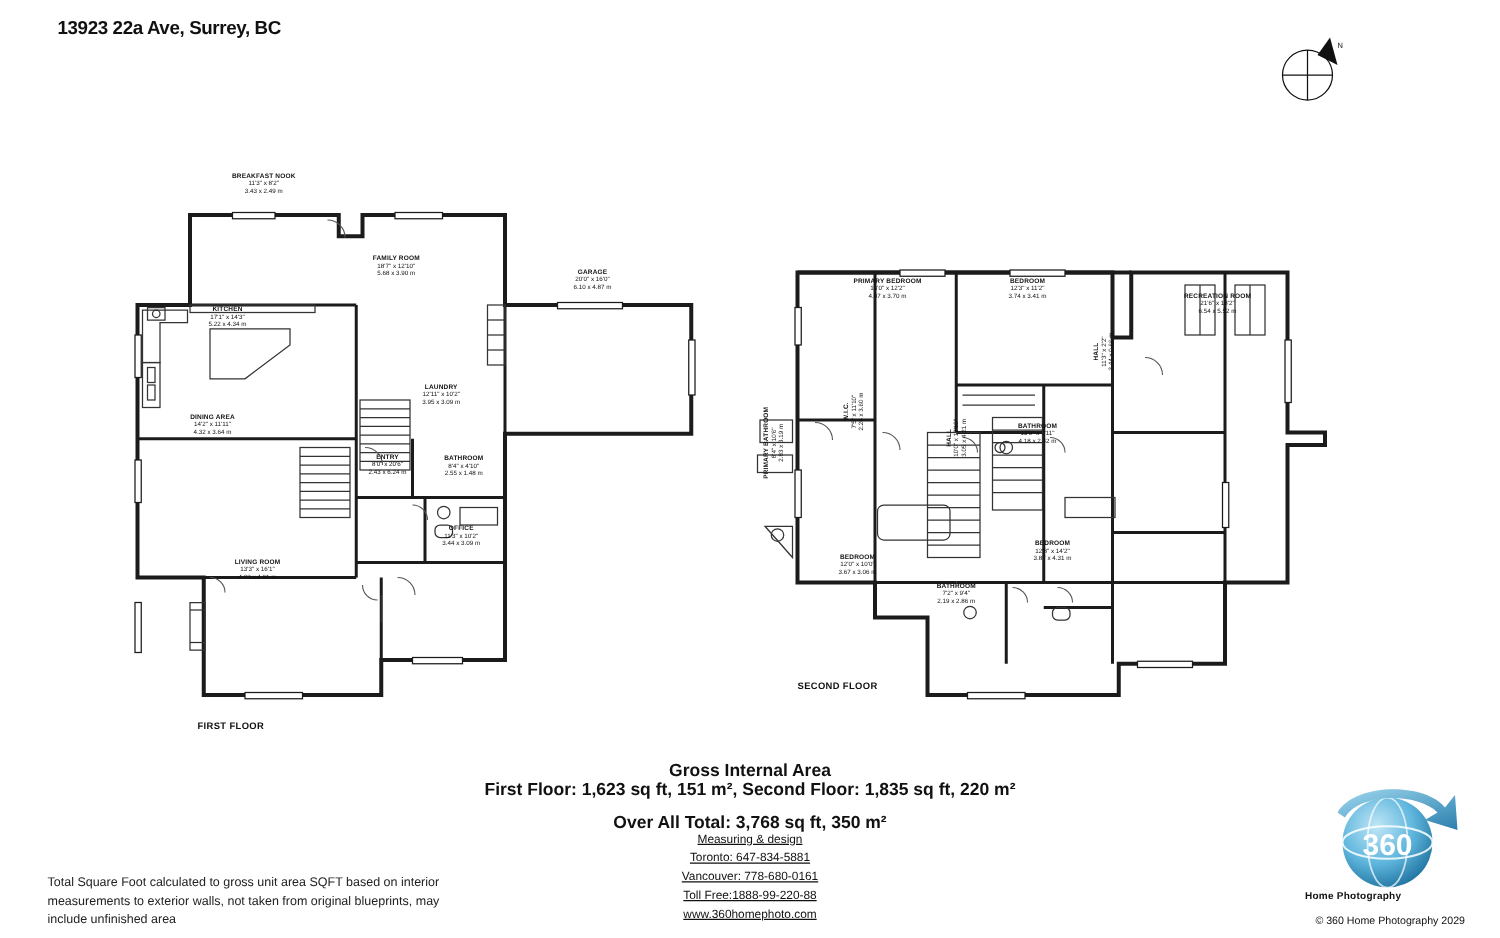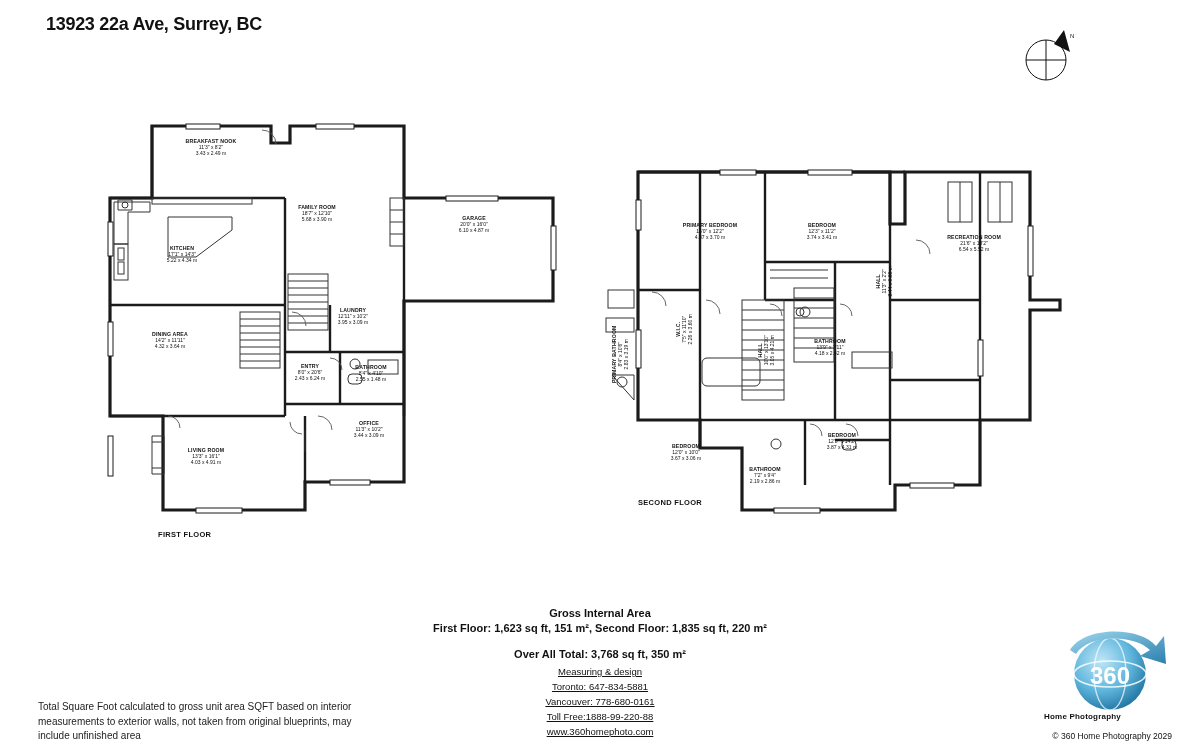--- a/index.html
+++ b/index.html
@@ -9,29 +9,29 @@
     background: #ffffff;
     font-family: "Liberation Sans", sans-serif;
     color: #111;
     overflow: hidden;
   }
   #page { position: relative; width: 1200px; height: 750px; background: #fff; }
 
   
   .title {
     position: absolute; left: 46px; top: 14px;
-    font-size: 18px; font-weight: bold; letter-spacing: -0.3px;
+    font-size: 15px; font-weight: bold; letter-spacing: -0.3px;
     color: #111;
   }
 
   
   .compass { position: absolute; left: 1018px; top: 26px; width: 62px; height: 62px; }
 
   
-  .plan { position: absolute; }
+  .plan { position: absolute; margin-top: 46px; }
 
   
   .rl {
     position: absolute;
     text-align: center;
     line-height: 1.22;
     color: #111;
     white-space: nowrap;
     transform: translateX(-50%);
   }
@@ -42,21 +42,21 @@
   .rl.vert { transform: translateX(-50%) rotate(-90deg); transform-origin: center center; }
 
   .floor-label {
     position: absolute; font-size: 7.5px; font-weight: bold; color: #111;
     letter-spacing: 0.3px;
   }
 
   
   .gia {
     position: absolute; width: 100%; text-align: center;
-    font-size: 11px; color: #111; line-height: 1.45; font-weight: bold;
+    font-size: 14px; color: #111; line-height: 1.45; font-weight: bold;
   }
   .contact {
     position: absolute; width: 100%; text-align: center;
     font-size: 9.5px; color: #111; line-height: 1.55; text-decoration: underline;
   }
   .disclaimer {
     position: absolute; left: 38px; top: 700px; width: 320px;
     font-size: 10px; color: #222; line-height: 1.45;
   }
   .copyright {

